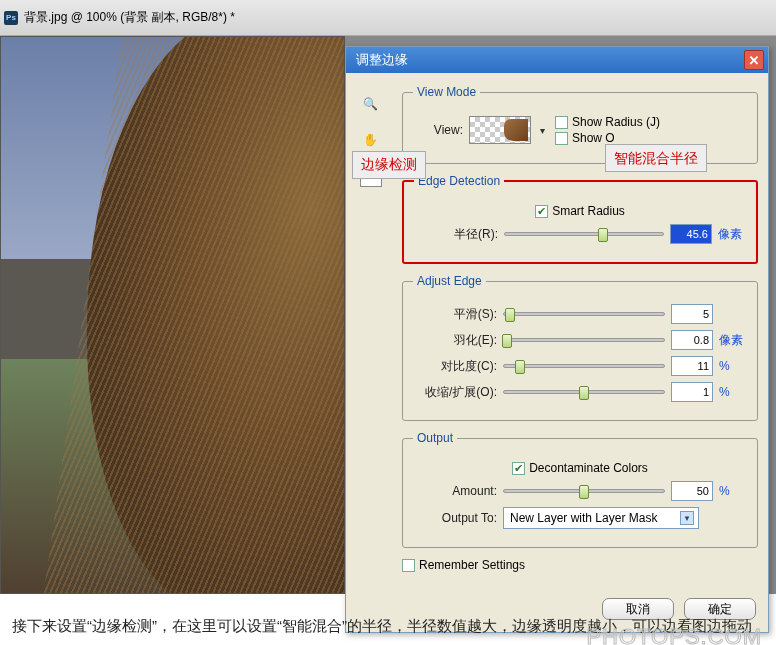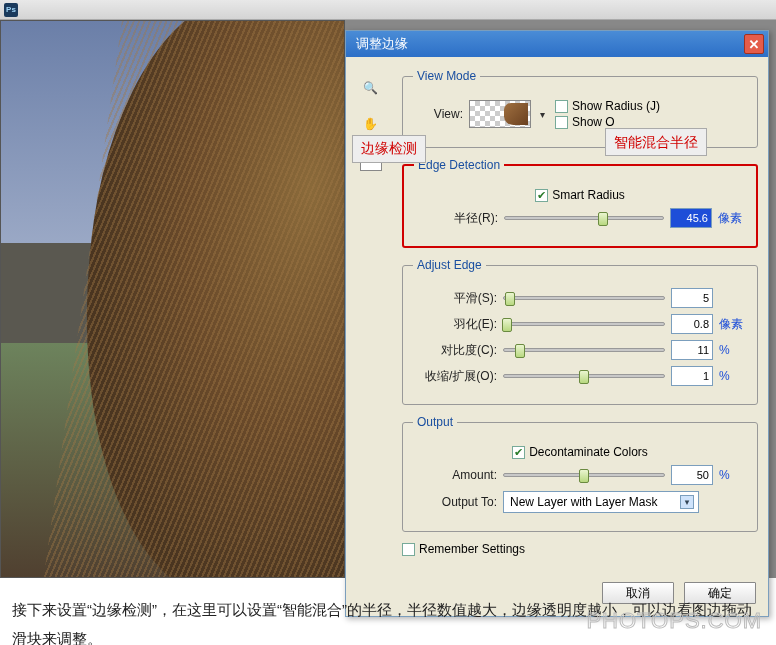--- a/index.html
+++ b/index.html
@@ -1,17 +1,17 @@
 <!DOCTYPE html>
 <html><head>
 <meta charset="utf-8">
 <style>
 * { box-sizing: border-box; margin: 0; padding: 0; }
 body { font-family: "Microsoft YaHei", Arial, sans-serif; font-size: 12px; background: #fff; width: 776px; }
-.app-titlebar { display: flex; align-items: center; height: 20px; background: linear-gradient(#e8e8e8,#d4d4d4); border-bottom: 1px solid #aaa; padding: 0 4px; gap: 6px; }
+.app-titlebar { display: flex; align-items: center; height: 36px; background: linear-gradient(#e8e8e8,#d4d4d4); border-bottom: 1px solid #aaa; padding: 0 4px; gap: 6px; }
 .ps-icon { width: 14px; height: 14px; background: #1a3a5c; border-radius: 2px; display: flex; align-items: center; justify-content: center; color: #9fd4f7; font-size: 8px; font-weight: bold; }
 .doc-area { position: relative; height: 558px; background: #888; }
 .canvas { position: absolute; left: 0; top: 0; width: 345px; height: 558px; background: linear-gradient(180deg,#7a8db5 0%,#8a9bc0 25%,#6f8860 55%,#504030 100%); overflow: hidden; border: 1px solid #555; }
 .sky { position: absolute; inset: 0 0 60% 0; background: linear-gradient(#6b7fa8,#9aa8c5); }
 .castle { position: absolute; top: 40%; left: 0; right: 50%; height: 18%; background: #5a5850; }
 .hair { position: absolute; right: -40px; top: -20px; width: 300px; height: 600px; background: radial-gradient(ellipse at 70% 30%, #8a6a3a, #6a4a2a 40%, #4a3520 70%); border-radius: 40% 0 0 60%; transform: rotate(8deg); }
 .hair::after { content: ""; position: absolute; inset: 0; background: repeating-linear-gradient(105deg, rgba(160,120,70,.4) 0 2px, transparent 2px 5px); }
 
 .dialog { position: absolute; left: 345px; top: 10px; width: 424px; background: #ece9d8; border: 1px solid #7b9ebd; box-shadow: 2px 2px 6px rgba(0,0,0,.3); }
 .dialog-title { height: 26px; background: linear-gradient(#4a8cd6,#2c6fc7); color: #fff; display: flex; align-items: center; justify-content: space-between; padding: 0 4px 0 10px; font-size: 13px; }
@@ -34,35 +34,36 @@
 .num.hl { background: #1d4ed8; color: #fff; }
 .unit { width: 28px; color: #1d4ed8; }
 .select { width: 196px; height: 22px; border: 1px solid #7b9ebd; background: #fff; display: flex; align-items: center; justify-content: space-between; padding: 0 4px 0 6px; }
 .sel-arrow { width: 14px; height: 14px; background: #cfe3fb; border: 1px solid #7b9ebd; display: flex; align-items: center; justify-content: center; font-size: 9px; color: #345; }
 .thumb-preview { width: 62px; height: 28px; border: 1px solid #888; background: #fff; position: relative; }
 .thumb-preview::before { content:""; position:absolute; inset:0; background: repeating-conic-gradient(#ccc 0 25%, #fff 0 50%) 0 0/10px 10px; }
 .thumb-preview::after { content:""; position:absolute; right:2px; top:2px; bottom:2px; width:24px; background: linear-gradient(135deg,#a07040,#6a4020); border-radius: 30% 0 0 40%; }
 .prev-arrow { position:absolute; right:-14px; top:50%; transform:translateY(-50%); font-size:10px; color:#333; }
 
 .btns { display: flex; justify-content: flex-end; gap: 10px; padding: 8px 12px 12px; }
-.btn { width: 72px; height: 22px; border: 1px solid #888; background: linear-gradient(#fff,#e4e4e4); border-radius: 1px; display: flex; align-items: center; justify-content: center; cursor: pointer; }
+.btn { width: 72px; height: 22px; border: 1px solid #888; background: linear-gradient(#fff,#e4e4e4); border-radius: 7px; display: flex; align-items: center; justify-content: center; cursor: pointer; }
 
 .ed-box { border: 2px solid #d00000 !important; position: relative; }
 .callout { position: absolute; background: #eee; border: 1px solid #aaa; padding: 4px 8px; color: #d00000; font-size: 14px; z-index: 5; }
 .cl1 { left: 352px; top: 115px; }
 .cl2 { left: 605px; top: 108px; line-height: 1.3; }
 
 .caption { padding: 18px 12px 12px; font-size: 15px; color: #222; line-height: 1.9; position: relative; }
 .watermark { position: absolute; right: 14px; top: 22px; font-family: Impact, Arial; font-size: 22px; color: rgba(255,255,255,.0); -webkit-text-stroke: 1px #bbb; letter-spacing: 1px; }
 </style>
 </head>
 <body>
 
 <div class="app-titlebar">
   <div class="ps-icon">Ps</div>
+  <span>背景.jpg @ 100% (背景 副本, RGB/8*) *</span>
 </div>
 
 <div class="doc-area">
   <div class="canvas">
     <div class="sky"></div>
       <div class="castle"></div>
       <div class="hair"></div>
   </div>
 
   <div class="callout cl1">边缘检测</div>

